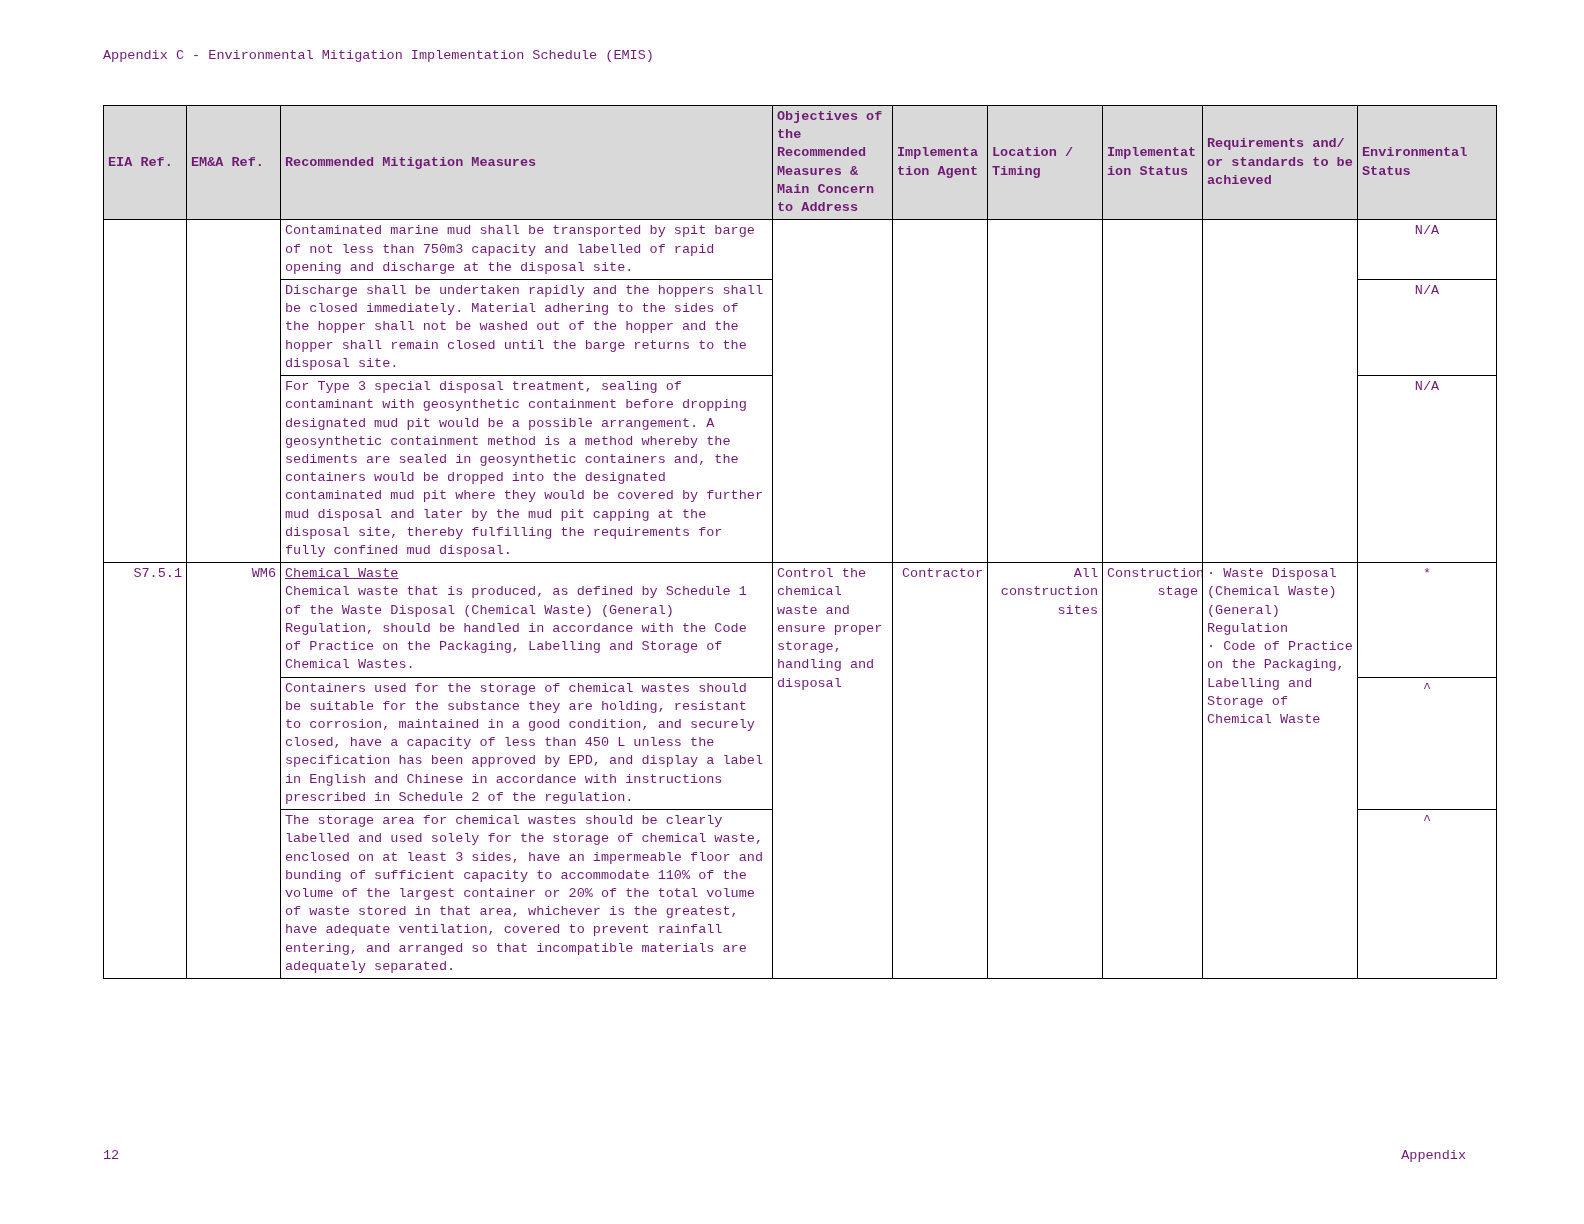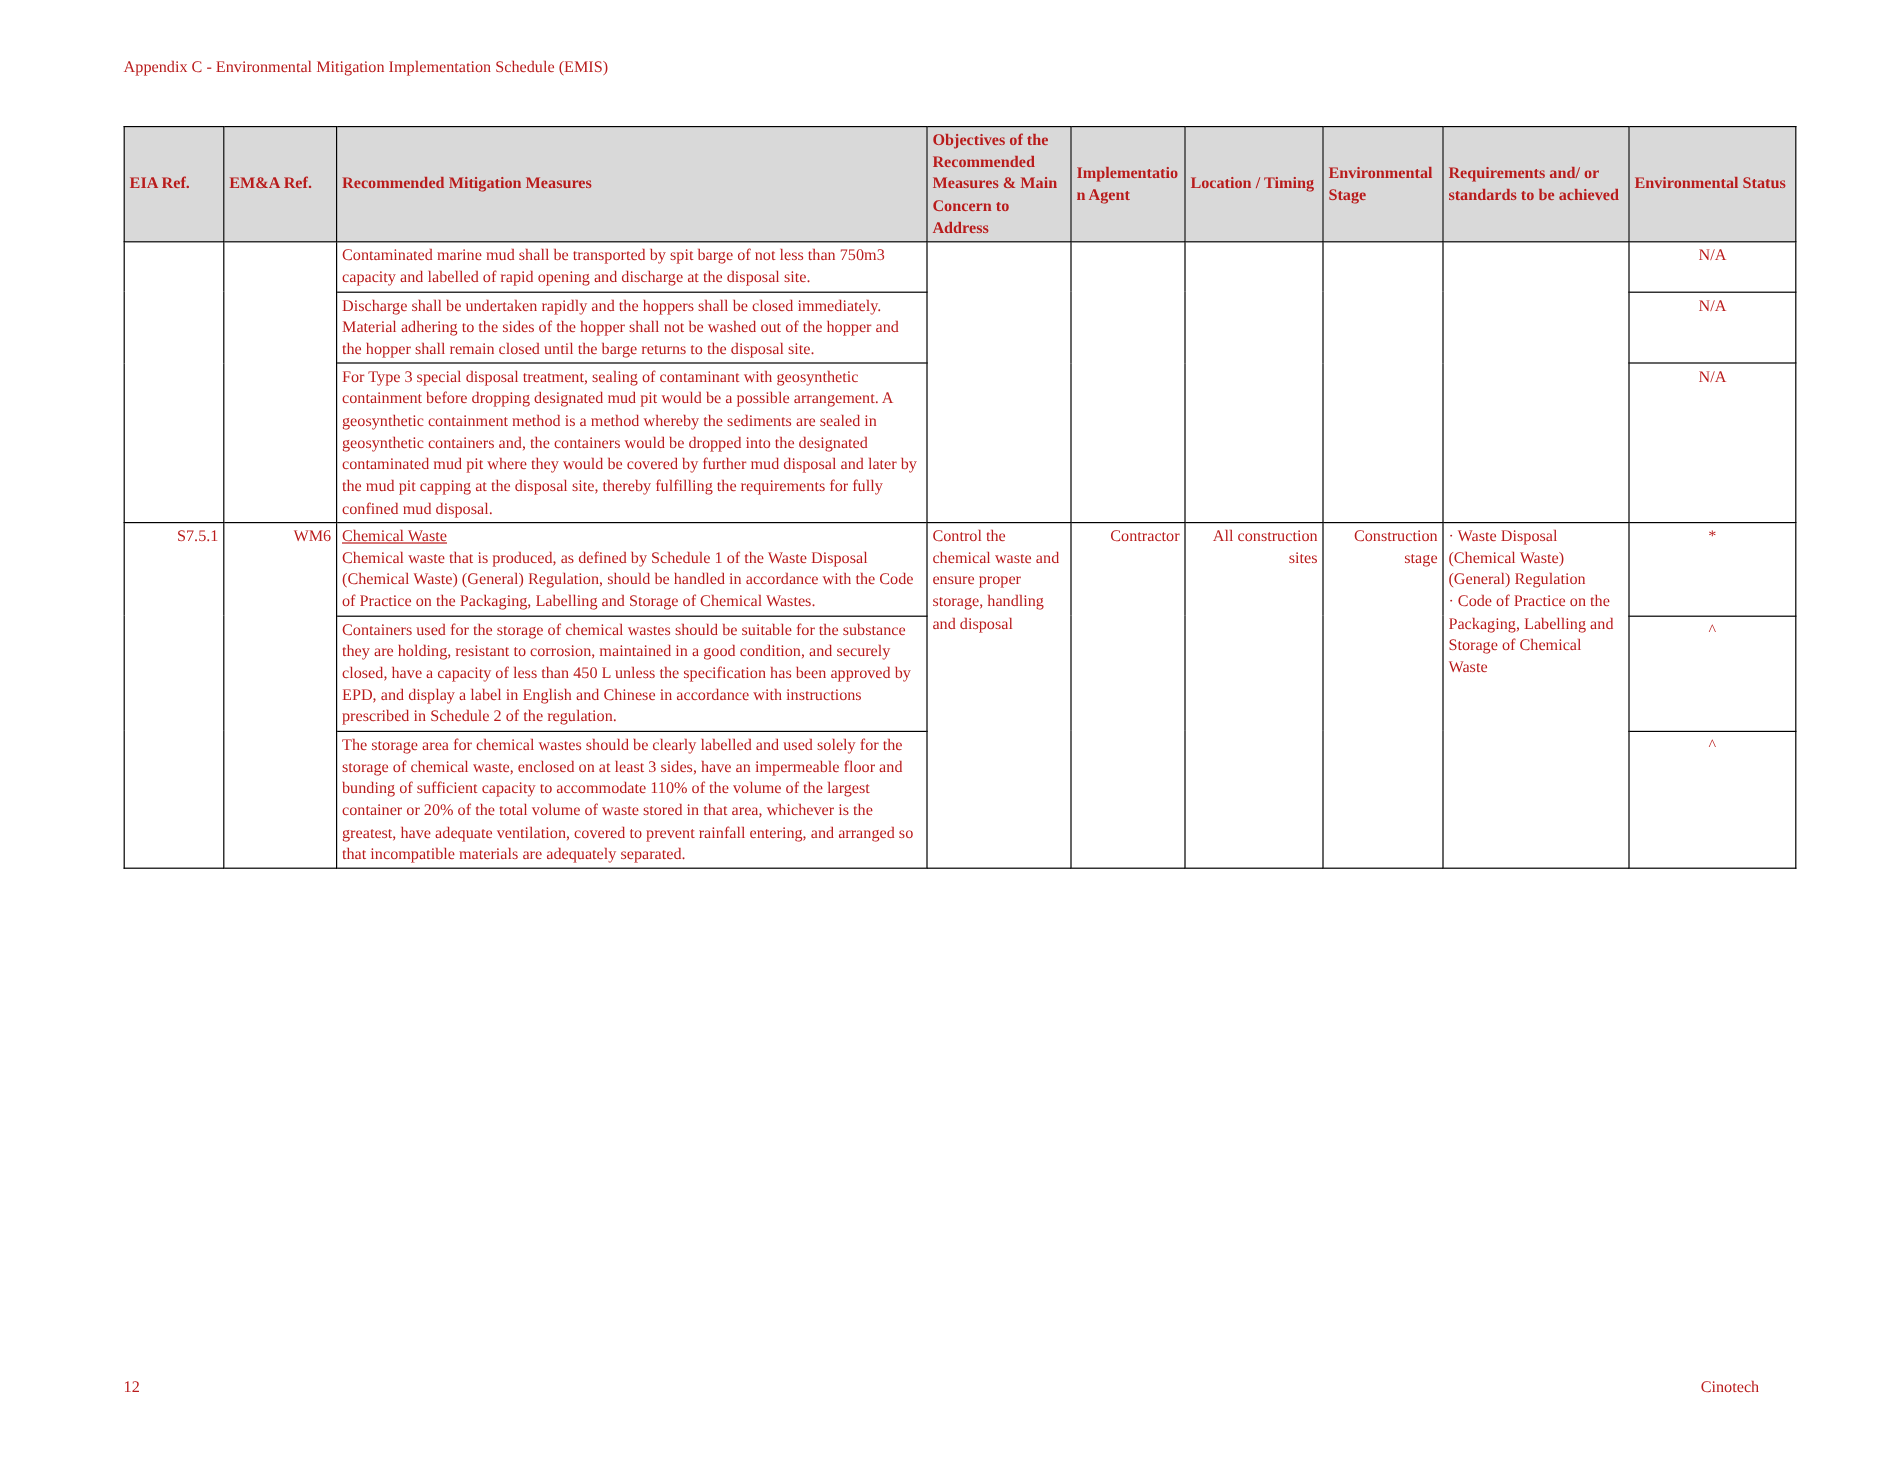--- a/index.html
+++ b/index.html
@@ -5,22 +5,22 @@
   html, body {
     margin: 0;
     padding: 0;
     background: #ffffff;
   }
   .page {
     position: relative;
     width: 1584px;
     height: 1224px;
     background: #ffffff;
-    font-family: Liberation Serif, serif;
-    color: #b91c1c;
+    font-family: Liberation Mono, monospace;
+    color: #701a75;
     overflow: hidden;
   }
   .doc-header {
     position: absolute;
     left: 103px;
     top: 48px;
     font-size: 13.5px;
   }
   .emis-table {
     position: absolute;
@@ -103,21 +103,21 @@
       <col style="width:139px">
     </colgroup>
     <thead>
       <tr>
         <th>EIA Ref.</th>
         <th>EM&amp;A Ref.</th>
         <th>Recommended Mitigation Measures</th>
         <th>Objectives of the Recommended Measures &amp; Main Concern to Address</th>
         <th>Implementation Agent</th>
         <th>Location / Timing</th>
-        <th>Environmental Stage</th>
+        <th>Implementation Status</th>
         <th>Requirements and/ or standards to be achieved</th>
         <th>Environmental Status</th>
       </tr>
     </thead>
     <tbody>
 
       <tr>
         <td rowspan="3" class="cell-center"></td>
         <td rowspan="3" class="cell-center"></td>
         <td class="measure-cell">
@@ -170,16 +170,16 @@
         <td class="measure-cell">
           <div class="measure-text">The storage area for chemical wastes should be clearly labelled and used solely for the storage of chemical waste, enclosed on at least 3 sides, have an impermeable floor and bunding of sufficient capacity to accommodate 110% of the volume of the largest container or 20% of the total volume of waste stored in that area, whichever is the greatest, have adequate ventilation, covered to prevent rainfall entering, and arranged so that incompatible materials are adequately separated.</div>
         </td>
         <td class="status-cell">^</td>
       </tr>
     </tbody>
   </table>
 
   <div class="doc-footer">
     <div class="page-number">12</div>
-    <div class="footer-brand">Cinotech</div>
+    <div class="footer-brand">Appendix</div>
   </div>
 
 </div>
 
 </body></html>

